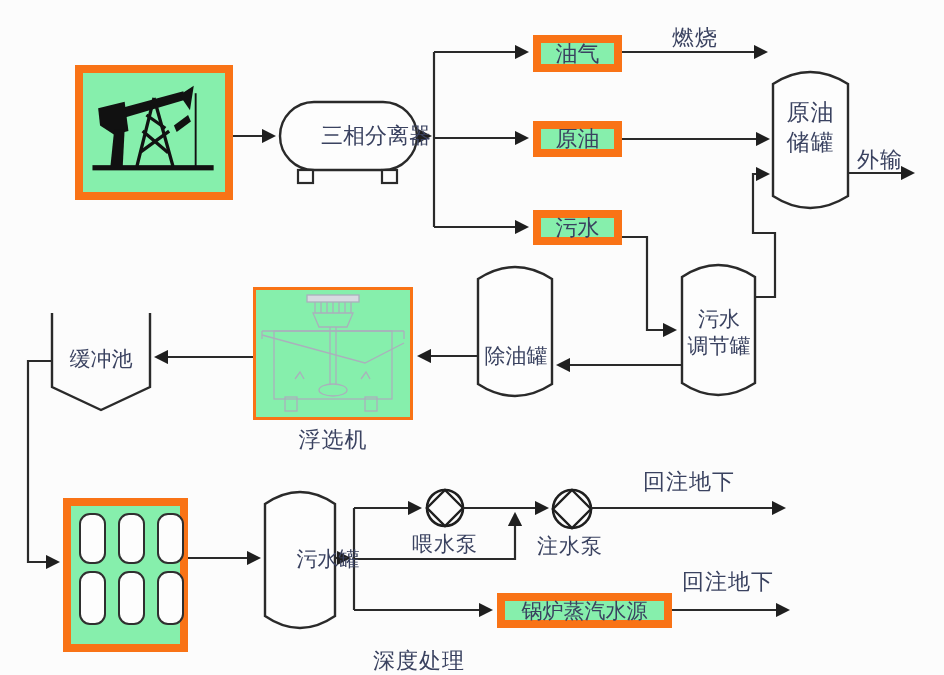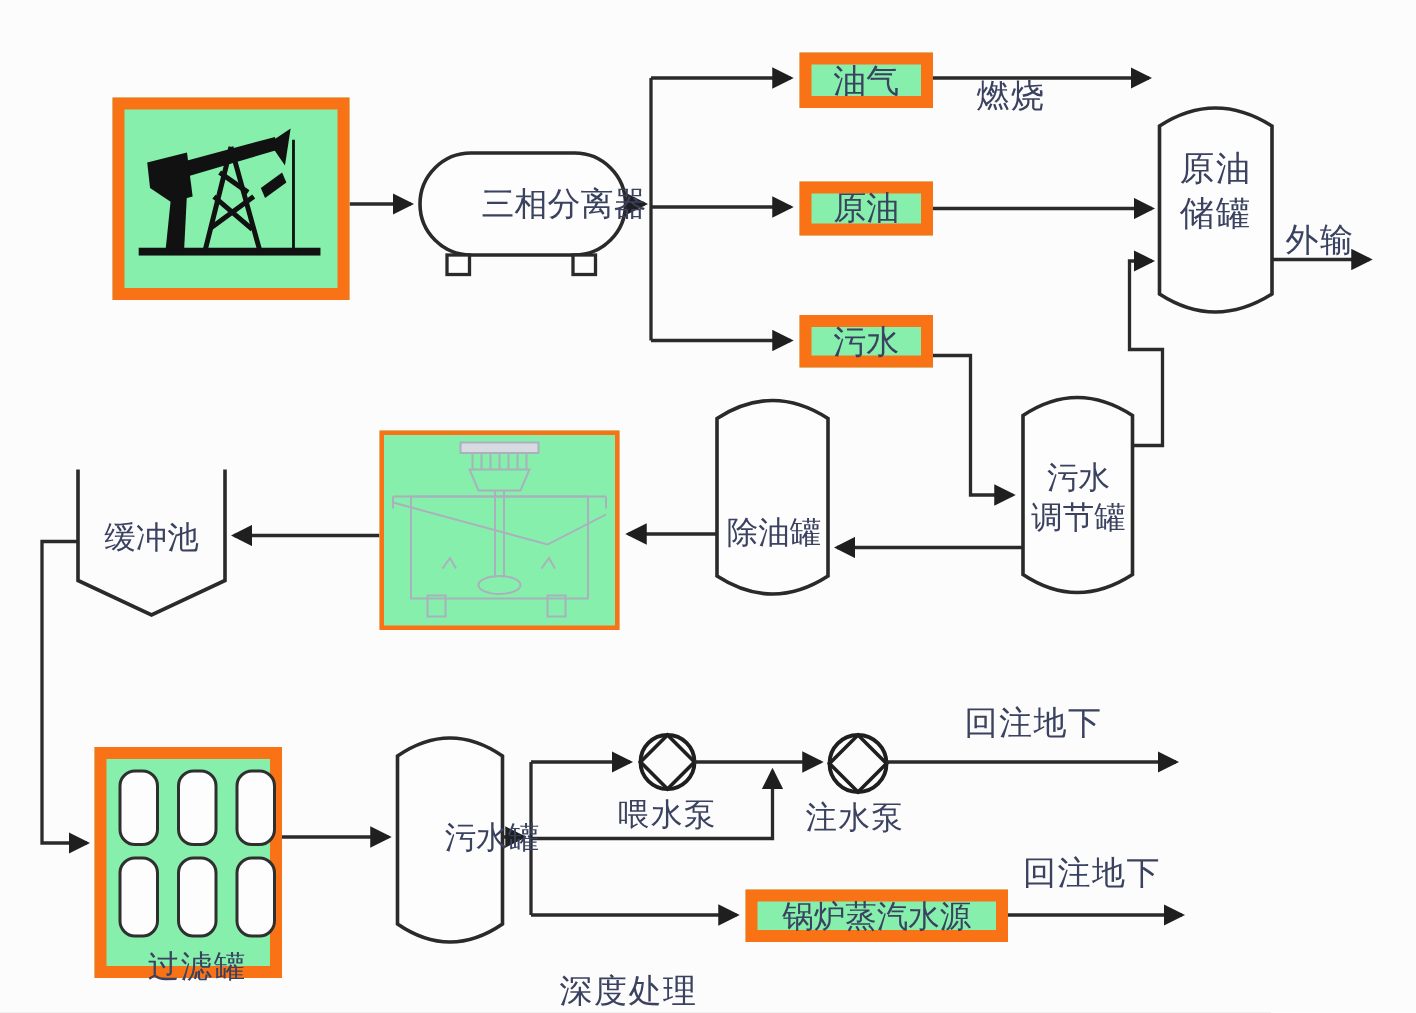--- a/index.html
+++ b/index.html
@@ -125,21 +125,20 @@
     </svg>
   </div>
 
   <div class="node-box" style="left:63px;top:498px;width:125px;height:154px;">
     <div class="cap" style="left:8px;top:7px;"></div>
     <div class="cap" style="left:47px;top:7px;"></div>
     <div class="cap" style="left:86px;top:7px;"></div>
     <div class="cap" style="left:8px;top:65px;height:54px;"></div>
     <div class="cap" style="left:47px;top:65px;height:54px;"></div>
     <div class="cap" style="left:86px;top:65px;height:54px;"></div>
-    <div class="lbl f21" style="left:0;top:126px;width:121px;">过滤罐</div>
   </div>
 
   <div class="node-box" style="left:533px;top:35px;width:89px;height:37px;">
     <span class="f22">油气</span>
   </div>
   <div class="node-box" style="left:533px;top:121px;width:89px;height:36px;">
     <span class="f22">原油</span>
   </div>
   <div class="node-box" style="left:533px;top:210px;width:89px;height:35px;">
     <span class="f22">污水</span>
@@ -155,30 +154,31 @@
     <span>储罐</span>
   </div>
 
   <div class="lbl f21 two-line" style="left:678px;top:305px;width:82px;letter-spacing:0;">
     <span>污水</span><br>
     <span>调节罐</span>
   </div>
 
   <div class="lbl f21" style="left:478px;top:343px;width:76px;letter-spacing:0;">除油罐</div>
 
+  <div class="lbl f22" style="left:283px;top:426px;width:100px;">浮选机</div>
 
   <div class="lbl f21" style="left:57px;top:346px;width:88px;letter-spacing:0;">缓冲池</div>
 
   <div class="lbl f21" style="left:265px;top:546px;width:70px;letter-spacing:0;padding-left:28px;">污水罐</div>
 
   <div class="lbl f21" style="left:405px;top:531px;width:80px;">喂水泵</div>
 
   <div class="lbl f21" style="left:528px;top:533px;width:84px;">注水泵</div>
 
-  <div class="lbl f22" style="left:634px;top:24px;width:80px;margin-top:26px;">燃烧</div>
+  <div class="lbl f22" style="left:655px;top:24px;width:80px;">燃烧</div>
 
   <div class="lbl f22" style="left:850px;top:146px;width:60px;">外输</div>
 
   <div class="lbl f22" style="left:637px;top:468px;width:104px;">回注地下</div>
 
   <div class="lbl f22" style="left:676px;top:568px;width:104px;">回注地下</div>
 
   <div class="lbl f22" style="left:364px;top:619px;width:110px;margin-top:28px;">深度处理</div>
 
 </div>

